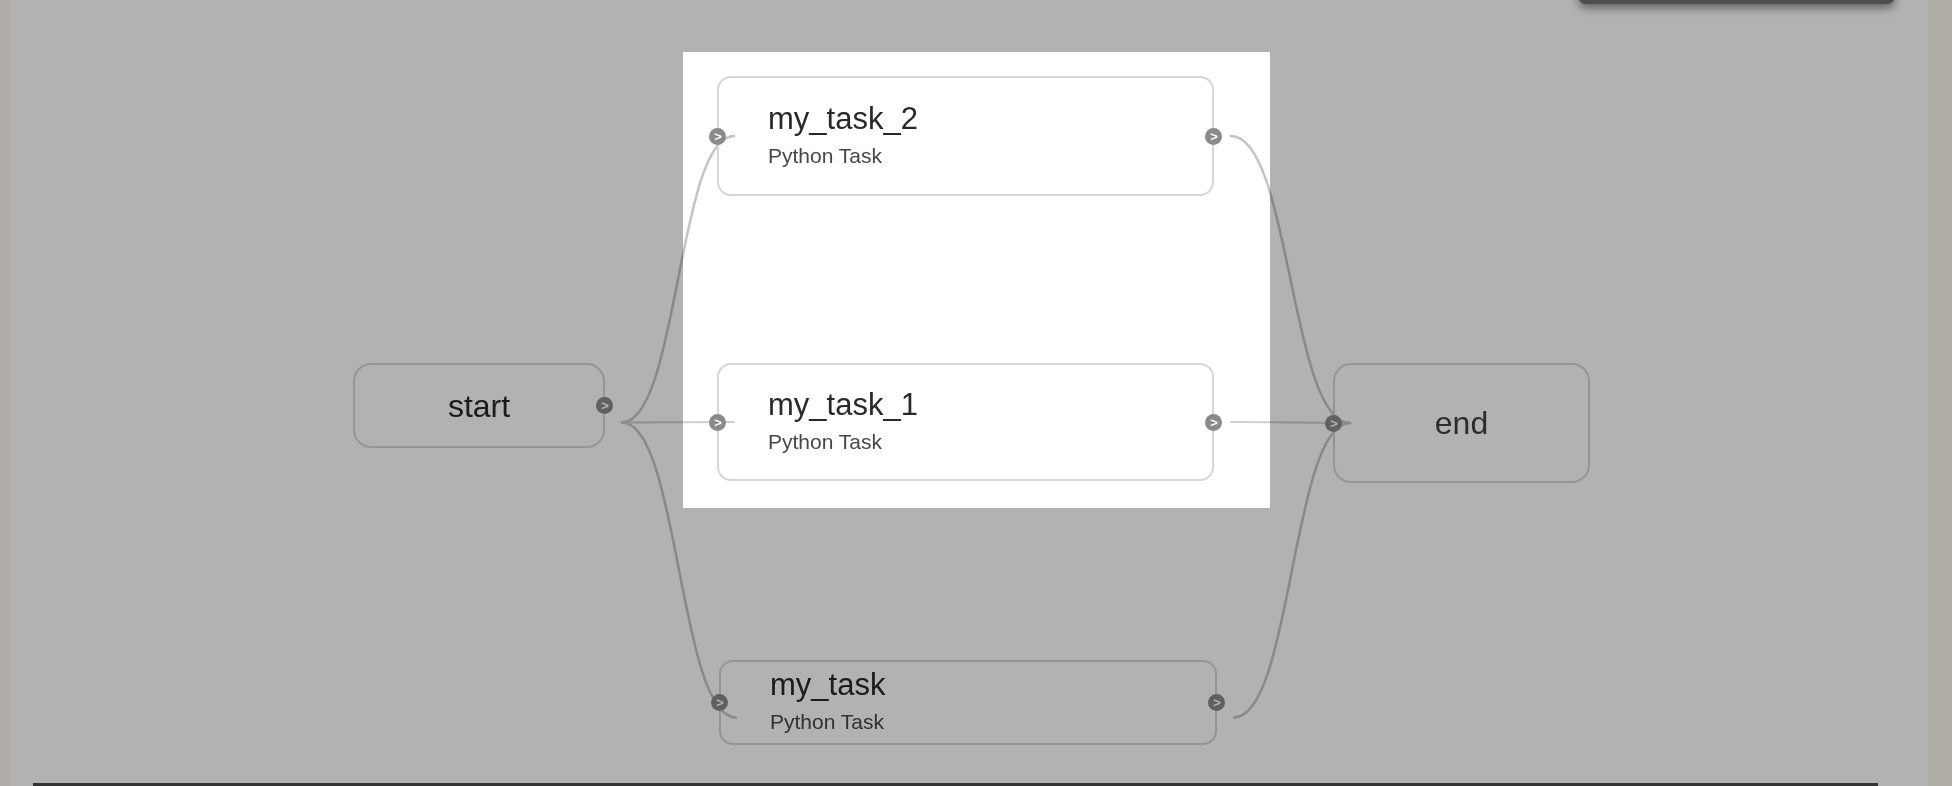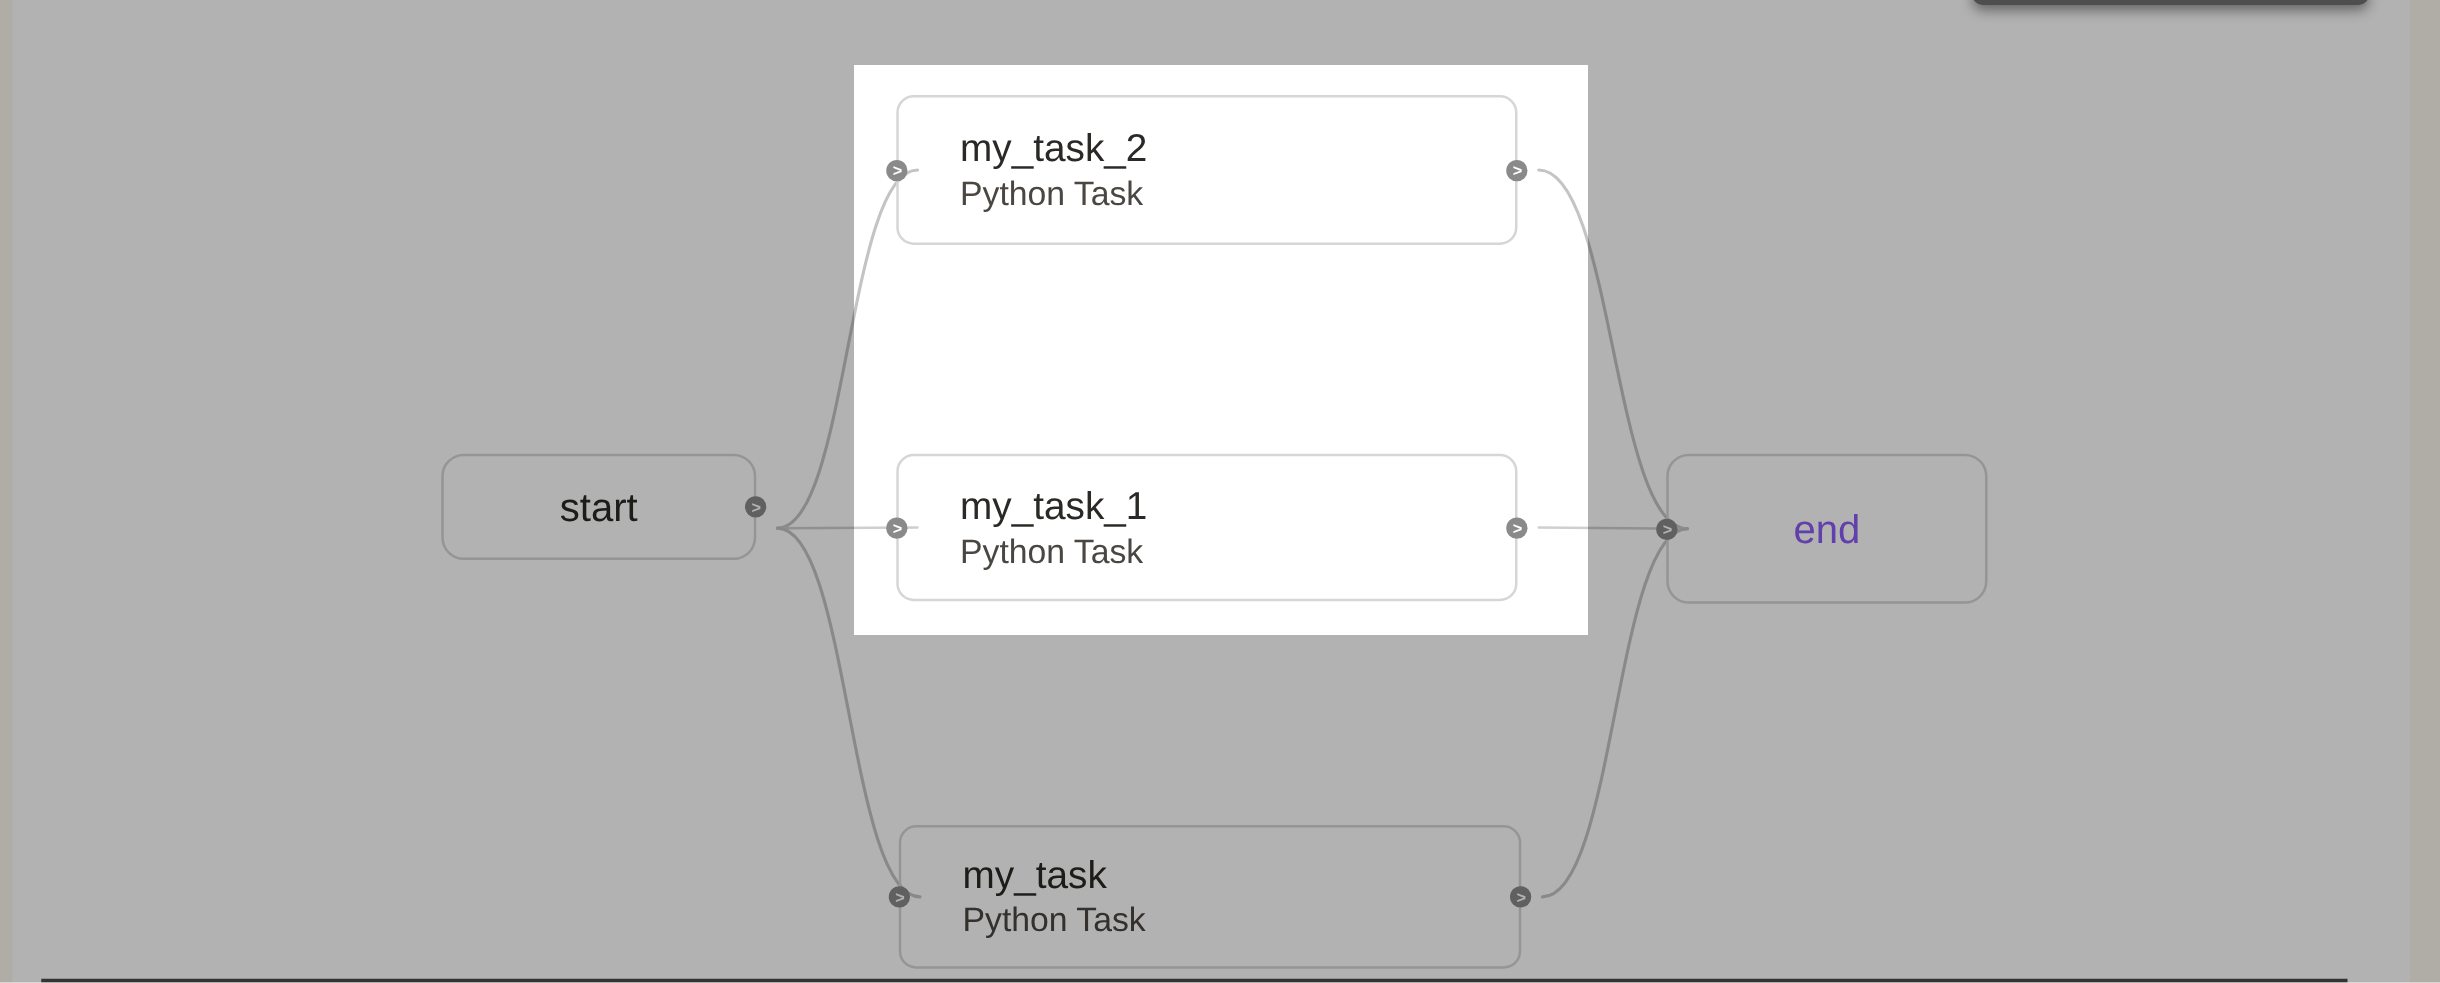--- a/index.html
+++ b/index.html
@@ -17,21 +17,21 @@
   .node{
     position:absolute;box-sizing:border-box;z-index:2;
     border:2px solid var(--node-border,#d6d6d6);
     border-radius:14px;background:transparent;
     display:flex;flex-direction:column;justify-content:center;
   }
   .node.plain{border-radius:18px;align-items:center;}
   .node.task{padding-left:49px;align-items:flex-start;}
   .node-name{font-size:31px;font-weight:500;color:#2b2925;line-height:38px;white-space:nowrap;}
   .node.plain .node-name{font-size:32px;}
-  .node-subtitle{font-size:27px;font-weight:400;color:#4a4642;line-height:35px;white-space:nowrap;}
+  .node-subtitle{font-size:21px;font-weight:400;color:#4a4642;line-height:35px;white-space:nowrap;}
   .handle{
     position:absolute;width:17px;height:17px;border-radius:50%;
     background:var(--handle-bg,#8a8a8a);color:#ffffff;
     display:flex;align-items:center;justify-content:center;
     font-size:13px;font-weight:700;line-height:17px;z-index:3;
     padding-left:1px;box-sizing:border-box;
   }
   .handle.left{left:-10px;top:50%;margin-top:-8.5px;}
   .handle.right{right:-10px;top:50%;margin-top:-8.5px;}
   #top-bar{
@@ -75,27 +75,27 @@
       <div class="node-subtitle" style="color: rgb(74, 70, 66);">Python Task</div>
       <span class="handle left" style="color: rgb(255, 255, 255);">&gt;</span>
       <span class="handle right" style="color: rgb(255, 255, 255);">&gt;</span>
     </div>
     <div class="node task" style="left: 707px; top: 363px; width: 497px; height: 118px;">
       <div class="node-name" style="color: rgb(43, 41, 37); text-align: right;">my_task_1</div>
       <div class="node-subtitle" style="color: rgb(74, 70, 66);">Python Task</div>
       <span class="handle left" style="color: rgb(255, 255, 255);">&gt;</span>
       <span class="handle right" style="color: rgb(255, 255, 255);">&gt;</span>
     </div>
-    <div class="node task" style="left: 709px; top: 660px; width: 498px; height: 115px;">
+    <div class="node task" style="left: 709px; top: 660px; width: 498px; height: 85px;">
       <div class="node-name" style="color: rgb(43, 41, 37);">my_task</div>
       <div class="node-subtitle" style="color: rgb(74, 70, 66);">Python Task</div>
       <span class="handle left" style="color: rgb(255, 255, 255);">&gt;</span>
       <span class="handle right" style="color: rgb(255, 255, 255);">&gt;</span>
     </div>
     <div class="node plain" style="left: 1323px; top: 363px; width: 257px; height: 120px;">
-      <div class="node-name" style="color: #8b5cf6;">end</div>
+      <div class="node-name" style="color: #404040;">end</div>
       <span class="handle left" style="color: rgb(255, 255, 255);">&gt;</span>
     </div>
   </div>
 
 <div id="dim-overlay">
   <div id="spotlight" style="left: 683px; top: 52px; width: 587px; height: 456px;"></div>
 </div>
 
 </body></html>

